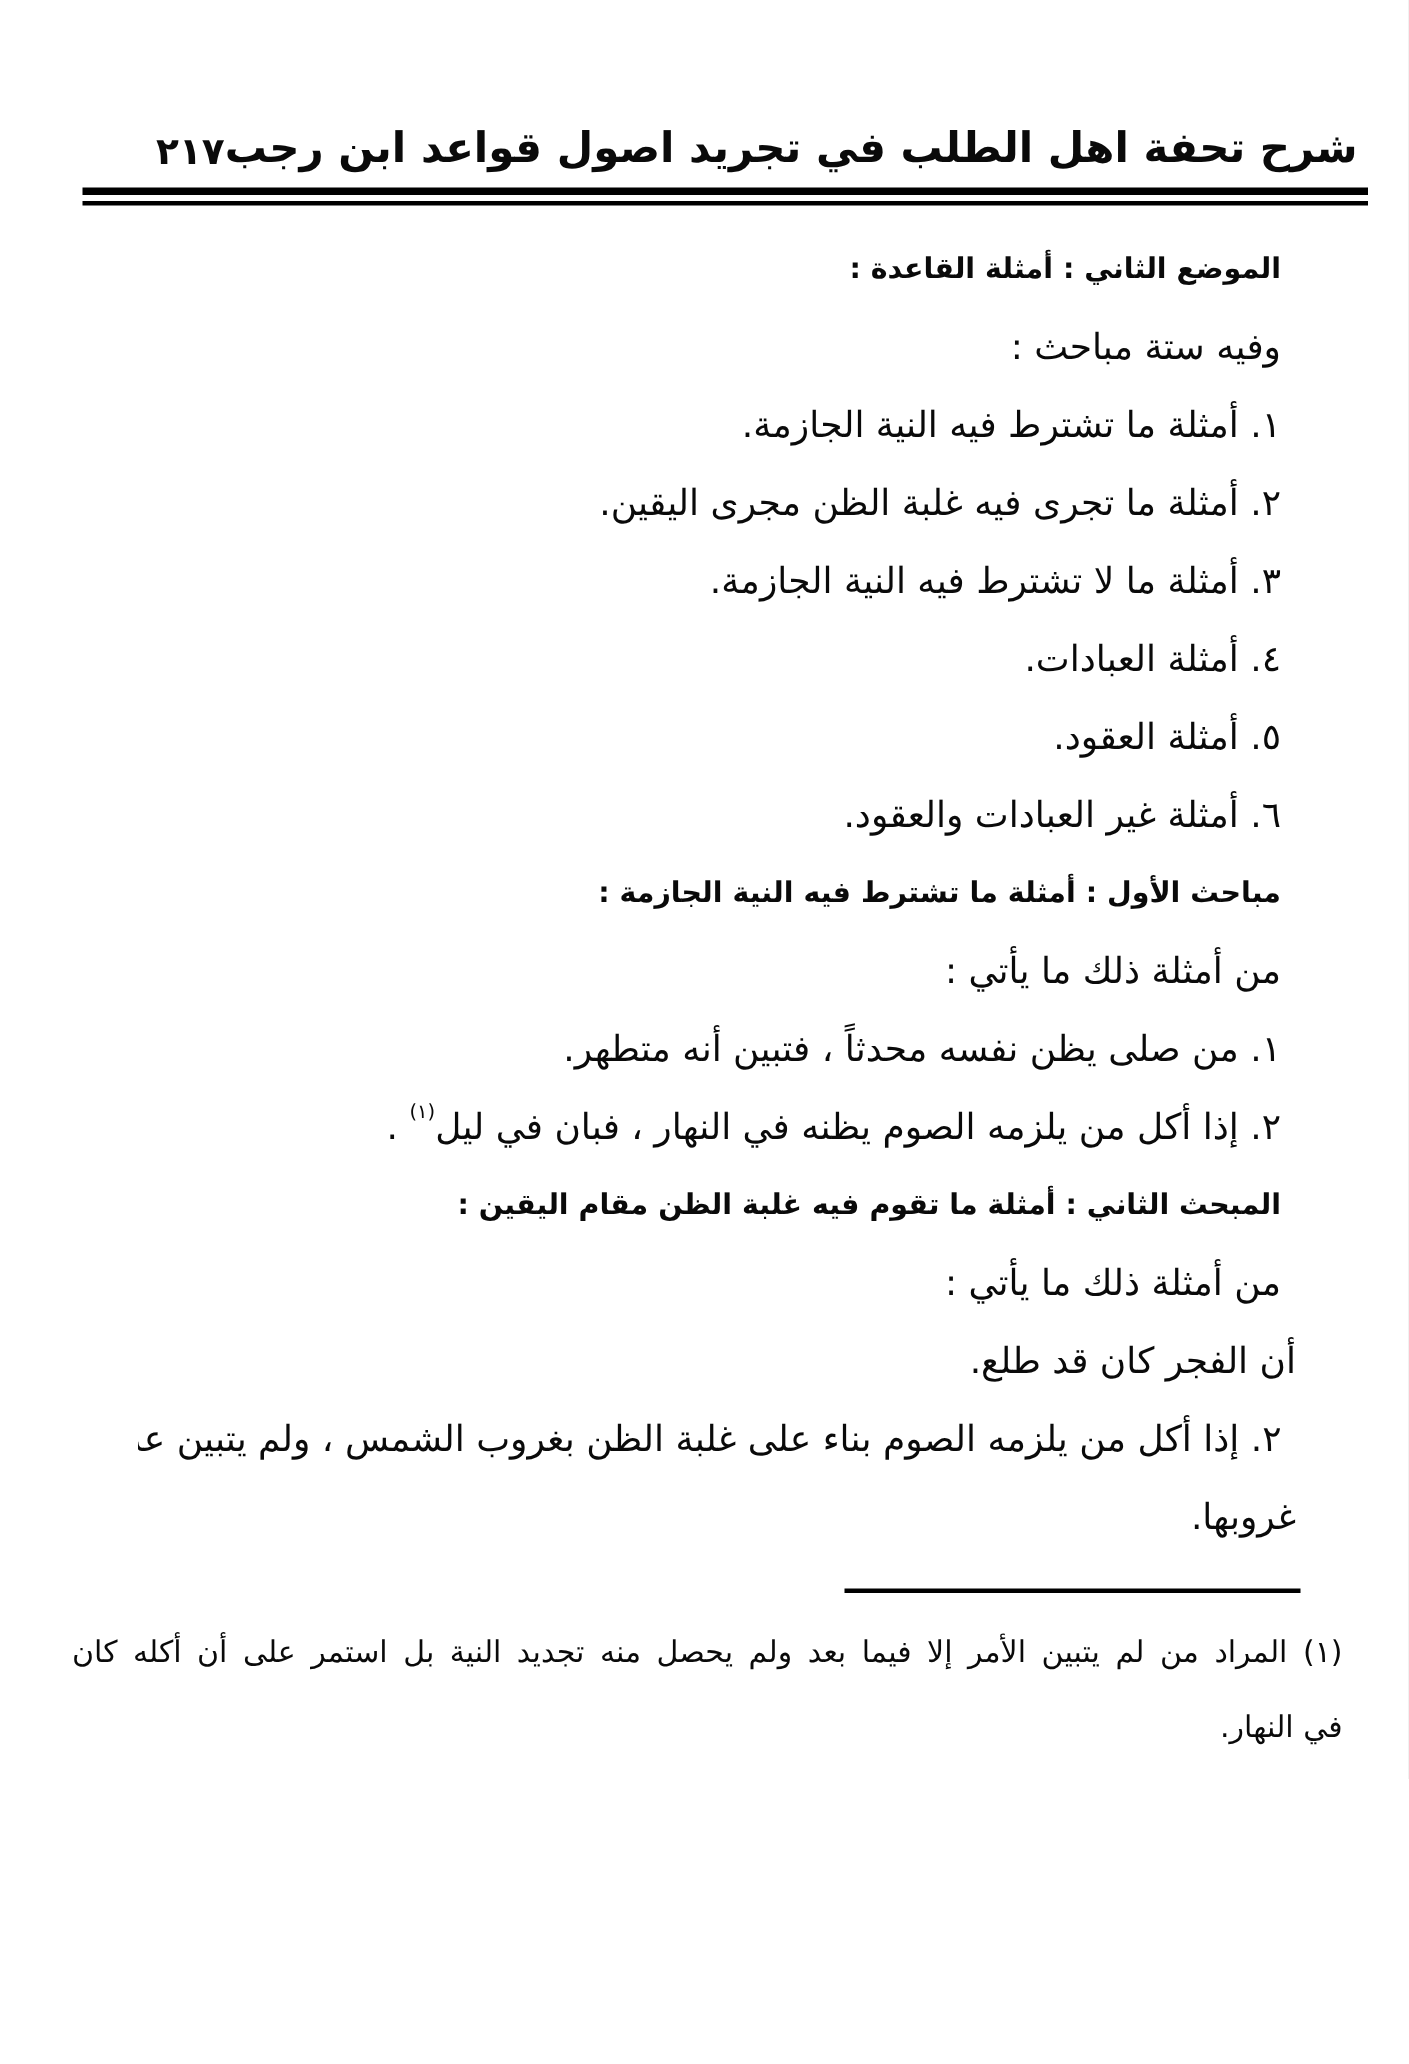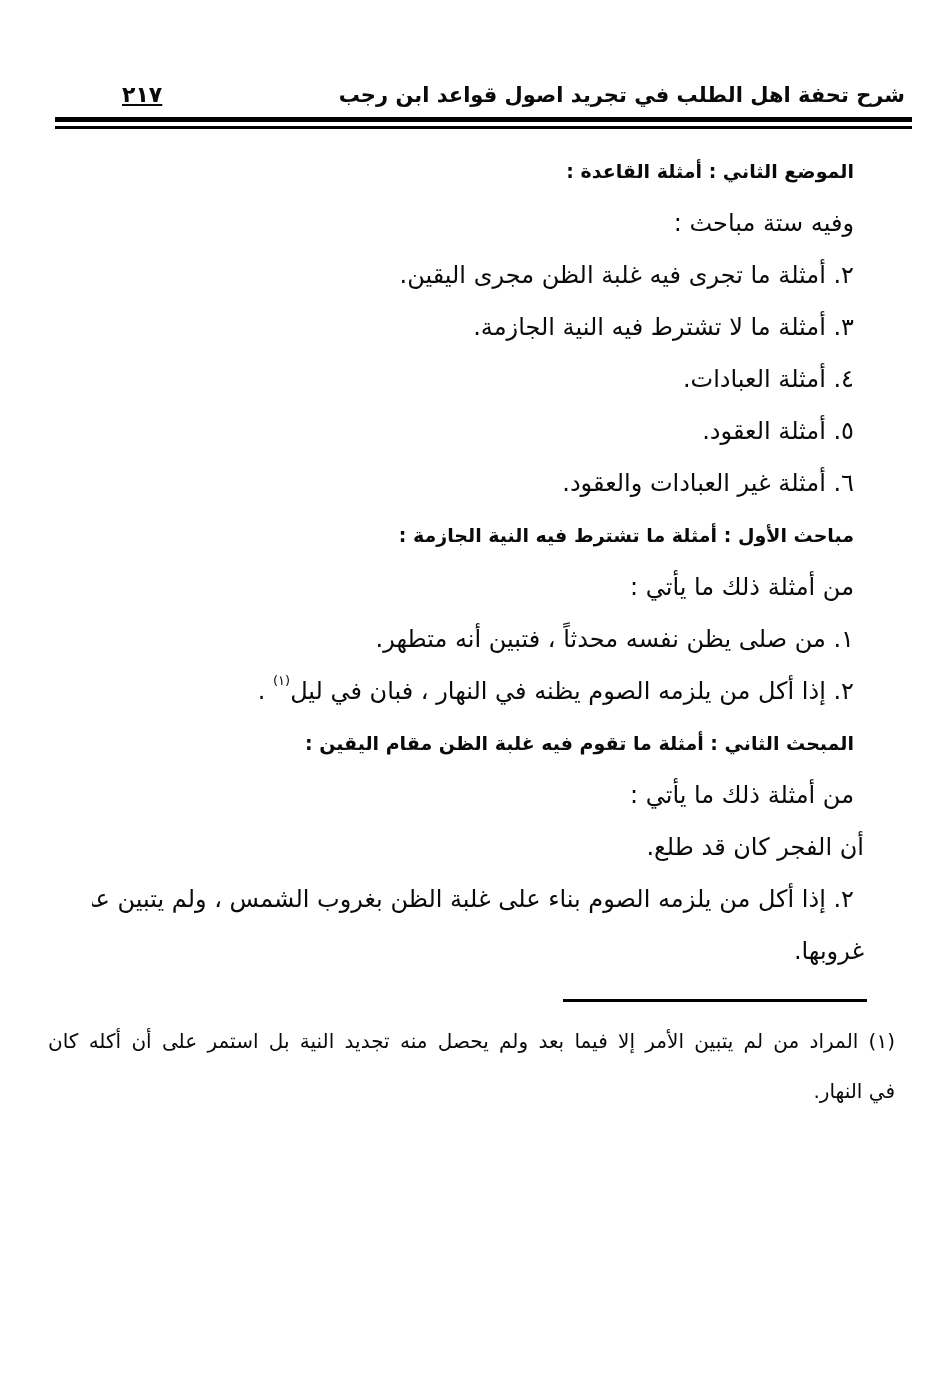--- a/index.html
+++ b/index.html
@@ -20,27 +20,26 @@
   }
   
   .header {
     display: flex;
     justify-content: space-between;
     align-items: flex-end;
     padding: 82px 34px 0 122px;
     font-weight: bold;
   }
   .header-title {
-    font-size: 21px;
+    font-size: 28px;
     white-space: nowrap;
   }
   .page-number {
-    font-size: 22px;
+    font-size: 25px;
     white-space: nowrap;
-    text-decoration: underline;
   }
   .header-rule {
     margin: 10px 27px 0 55px;
     border-top: 5px solid #000;
     border-bottom: 3px solid #000;
     height: 4px;
   }
   
   .content {
     padding: 16px 75px 0 92px;
@@ -104,20 +103,21 @@
   <div class="header">
     <div class="header-title">شرح تحفة اهل الطلب في تجريد اصول قواعد ابن رجب</div>
     <div class="page-number">٢١٧</div>
   </div>
   <div class="header-rule"></div>
 
   <div class="content">
 
     <div class="h-bold">الموضع الثاني : أمثلة القاعدة :</div>
     <div class="line">وفيه ستة مباحث :</div>
+    <div class="line">١. أمثلة ما تشترط فيه النية الجازمة.</div>
     <div class="line">٢. أمثلة ما تجرى فيه غلبة الظن مجرى اليقين.</div>
     <div class="line">٣. أمثلة ما لا تشترط فيه النية الجازمة.</div>
     <div class="line">٤. أمثلة العبادات.</div>
     <div class="line">٥. أمثلة العقود.</div>
     <div class="line">٦. أمثلة غير العبادات والعقود.</div>
 
     <div class="h-bold">مباحث الأول : أمثلة ما تشترط فيه النية الجازمة :</div>
     <div class="line">من أمثلة ذلك ما يأتي :</div>
     <div class="line">١. من صلى يظن نفسه محدثاً ، فتبين أنه متطهر.</div>
     <div class="line"><span>٢. إذا أكل من يلزمه الصوم يظنه في النهار ، فبان في ليل</span><sup class="fn-ref">(١)</sup><span> .</span></div>

